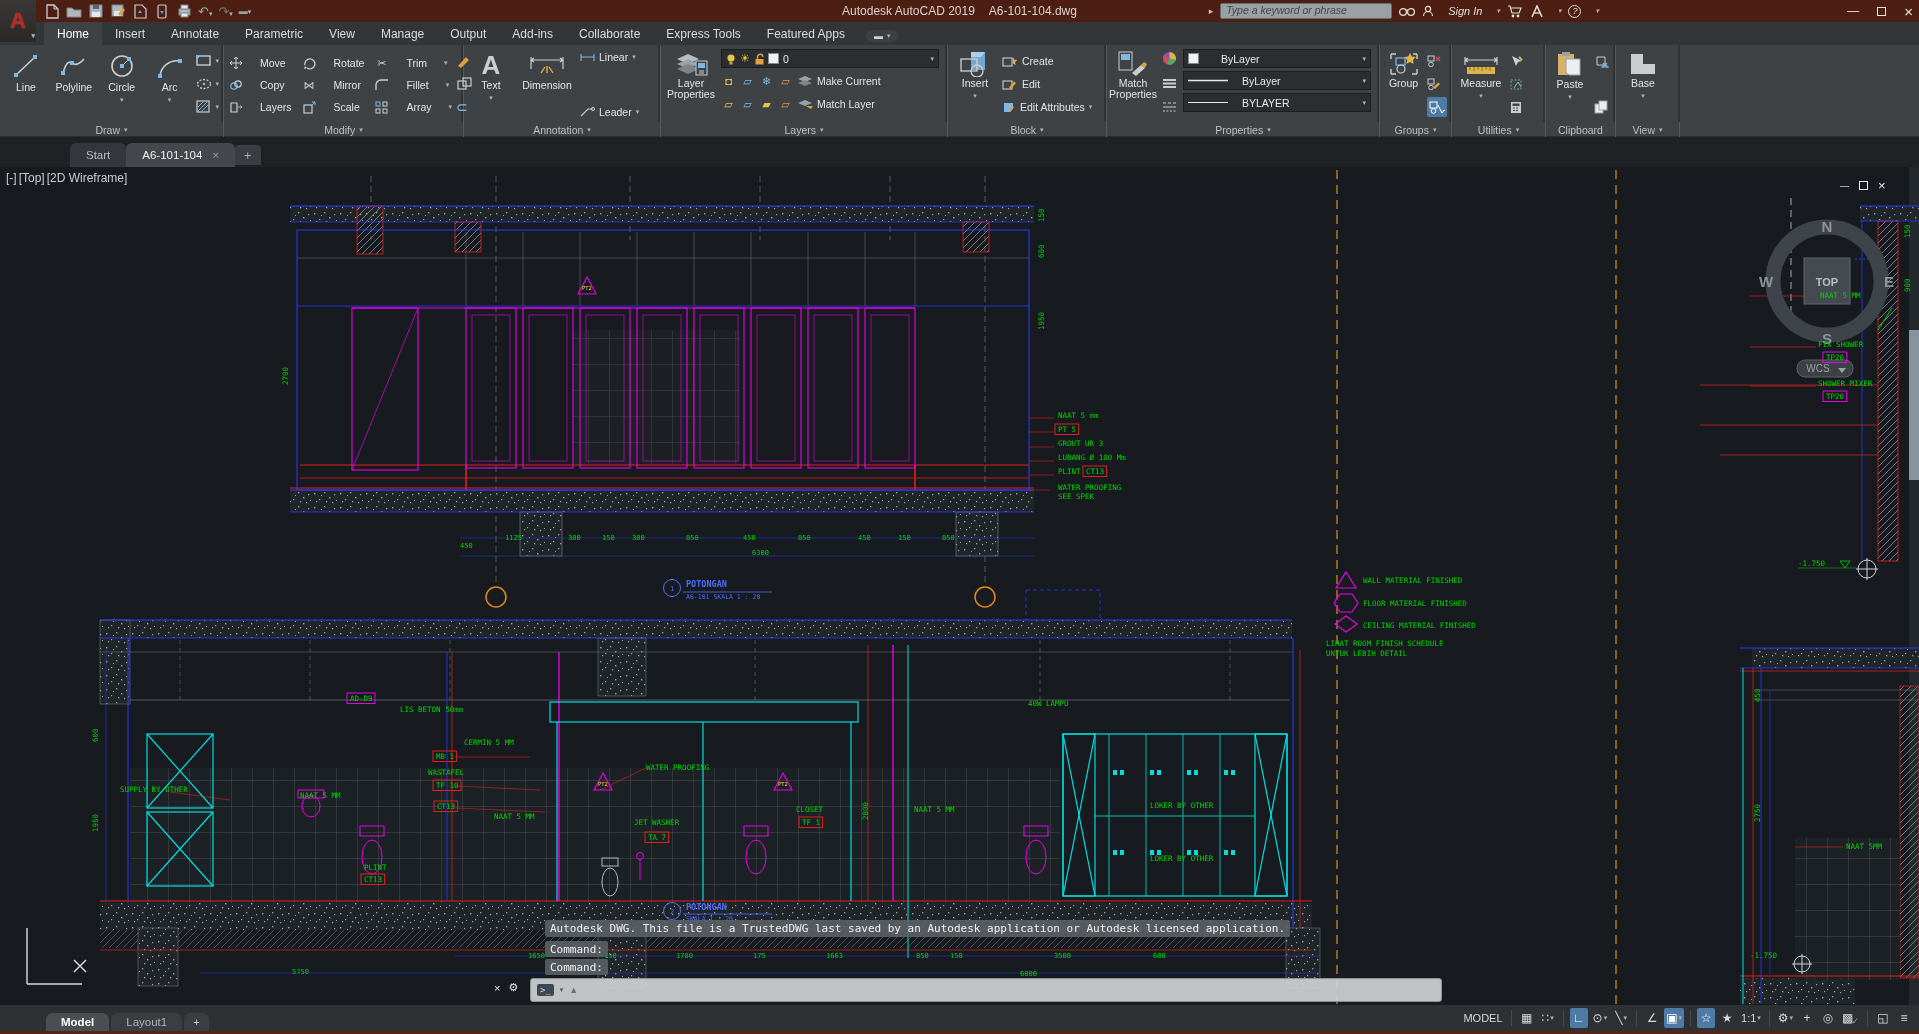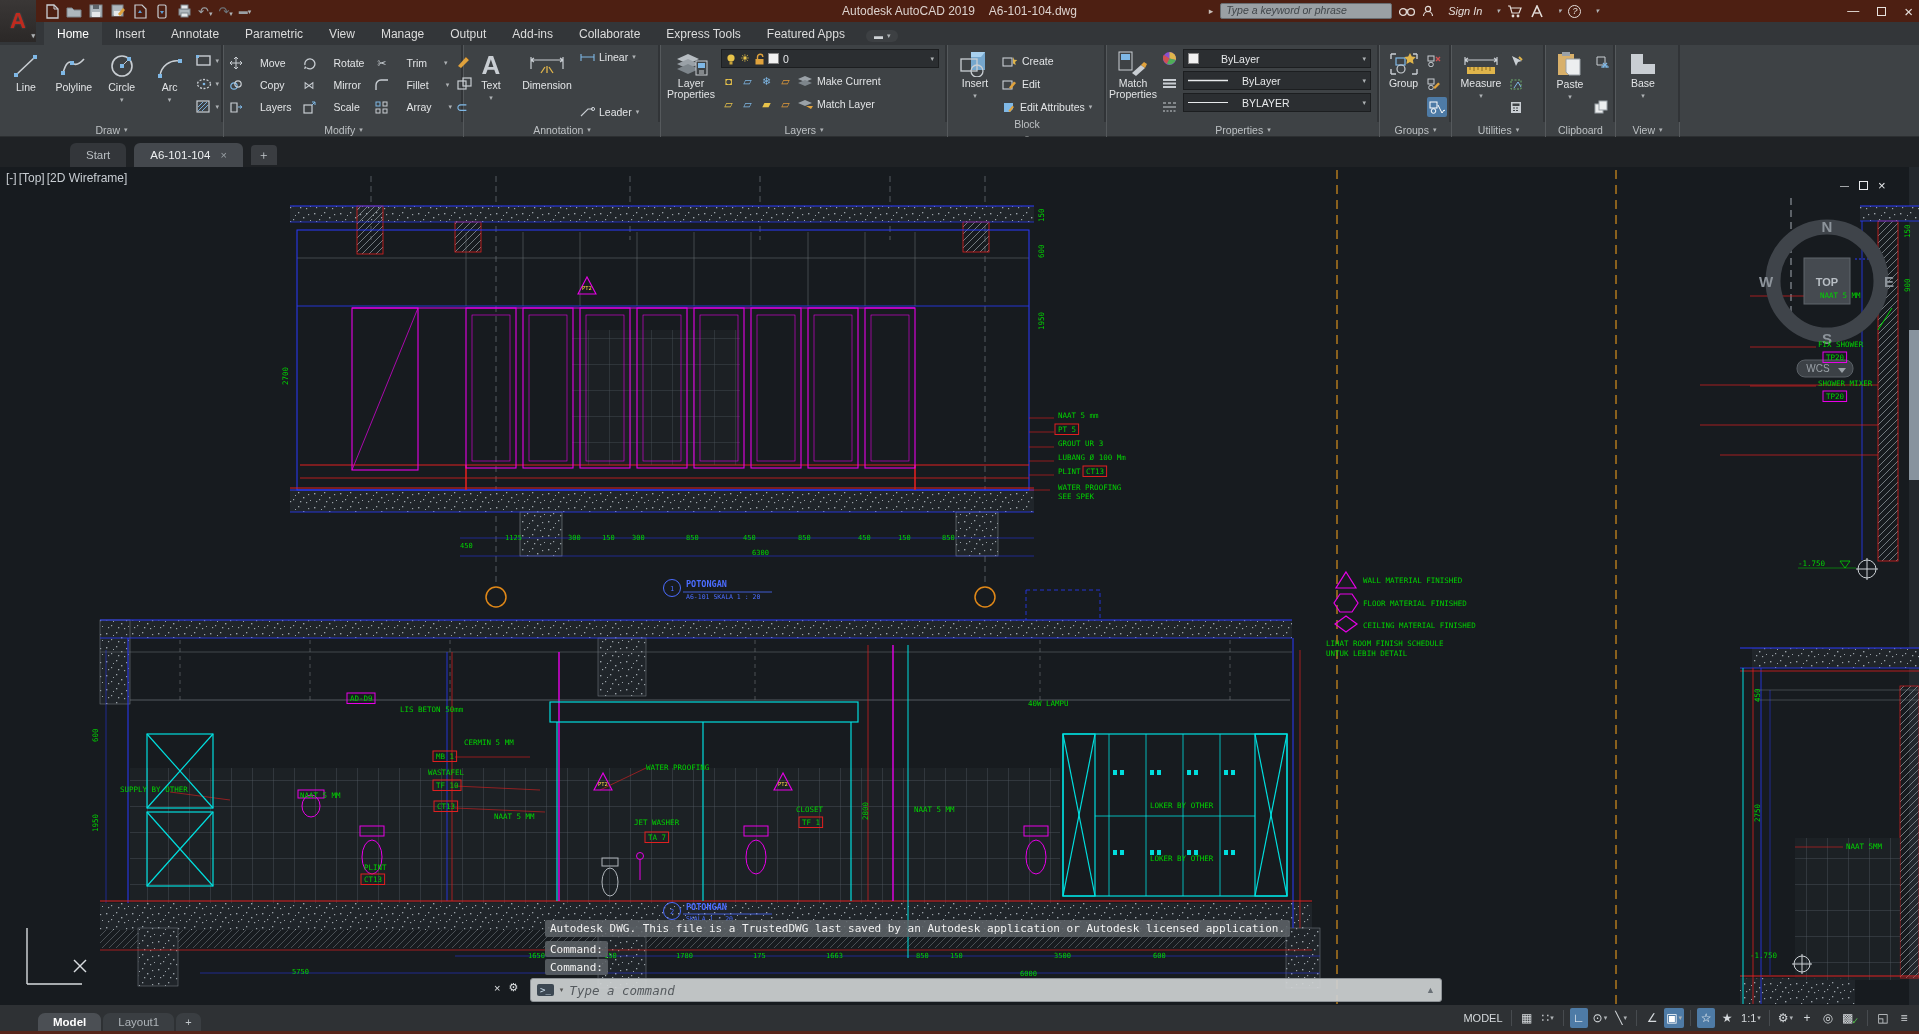--- a/index.html
+++ b/index.html
@@ -34,41 +34,41 @@
   .smallcol{display:flex;flex-direction:column;justify-content:space-between;height:70px;padding:2px 0;}
   .srow{display:flex;align-items:center;gap:4px;color:#e2e4e6;font-size:10.5px;height:20px;}
   .mi{width:15px;height:15px;display:inline-flex;align-items:center;justify-content:center;font-size:11px;color:#c9ced3;}
   .mgrid{display:grid;grid-template-columns:auto auto auto;grid-auto-rows:22px;column-gap:10px;align-items:center;padding-top:3px;}
   .mcell{display:flex;align-items:center;gap:17px;color:#e2e4e6;font-size:10.5px;}
   .drop{background:#2b2e31;border:1px solid #1c1e20;height:19px;display:flex;align-items:center;gap:4px;padding:0 4px;color:#e6e8ea;font-size:10.5px;}
   .swatch{width:11px;height:11px;background:#f2f2f2;border:1px solid #888;}
   .cyanic{color:#7fb8e6;} .yel{color:#e8c34a;} .orange{color:#e09a3a;}
   .hl-blue{background:#4e7ba6;border-radius:2px;}
   
-  #filetabs{position:absolute;left:0;top:137px;width:1919px;height:30px;background:#1f2225;display:flex;align-items:flex-end;padding-left:70px;gap:8px;}
+  #filetabs{position:absolute;left:0;top:137px;width:1919px;height:30px;background:#1f2225;display:flex;align-items:flex-end;padding-left:70px;gap:0;}
   .ftab{height:24px;display:flex;align-items:center;gap:10px;padding:0 16px;font-size:11.5px;border-radius:6px 6px 0 0;}
   .ftab.start{background:#33363a;color:#b9bec2;}
   .ftab.active{background:#44484d;color:#eceeef;}
   .ftab .x{color:#9aa0a5;font-size:11px;}
   .ftab-add{height:20px;width:26px;margin-bottom:2px;background:#3a3d41;border-radius:4px 4px 0 0;color:#c2c7cb;display:flex;align-items:center;justify-content:center;font-size:12px;}
   
   #canvas{position:absolute;left:0;top:167px;width:1919px;height:838px;background:#171b1f;}
   #canvas svg{position:absolute;left:0;top:0;}
   #vplabel{position:absolute;left:6px;top:4px;color:#c8cdd2;font-size:12px;display:flex;gap:2px;z-index:5;}
   #dwgbtns{position:absolute;left:1840px;top:11px;display:flex;gap:10px;color:#e8eaec;font-size:11px;z-index:5;align-items:center;}
   .annotext{font-family:"DejaVu Sans Mono",monospace;}
   
   .cmdchip{position:absolute;background:rgba(92,98,103,0.88);color:#f2f2f2;font-family:"DejaVu Sans Mono",monospace;font-size:11px;display:flex;align-items:center;padding:0 5px;border-radius:2px;z-index:10;}
   #cmdside{position:absolute;left:494px;top:981px;display:flex;gap:8px;color:#dfe2e4;font-size:11px;z-index:11;align-items:center;}
   #cmdbar{position:absolute;left:530px;top:978px;width:912px;height:24px;background:rgba(206,209,211,0.92);border:1px solid #8d9296;border-radius:3px;display:flex;align-items:center;padding:0 6px;gap:6px;z-index:11;}
   #cmdprompt{background:#3c4752;color:#cfe0ee;font-family:"DejaVu Sans Mono",monospace;font-size:9px;padding:1px 3px;border-radius:2px;}
   #cmdinput{flex:1;color:#555a5e;font-style:italic;font-size:12.5px;font-family:"DejaVu Sans Mono",monospace;}
   #cmdhist{color:#6a7076;font-size:9px;}
   
-  #statusbar{position:absolute;left:0;top:1005px;width:1919px;height:29px;background:#2e3134;border-bottom:3px solid #56251a;display:flex;align-items:center;z-index:20;}
+  #statusbar{position:absolute;left:0;top:1005px;width:1919px;height:29px;background:#2e3134;border-bottom:3px solid #56251a;display:flex;align-items:center;z-index:20;padding-left:8px;}
   #layouttabs{display:flex;align-items:flex-end;height:100%;padding-left:38px;gap:2px;}
   .ltab{padding:3px 15px;font-size:11.5px;border-radius:7px 7px 0 0;margin-top:3px;}
   .ltab.active{background:#4b4f54;color:#fff;font-weight:bold;}
   .ltab.idle{background:#3a3e42;color:#aeb4b9;}
   .ltab-add{background:#3a3e42;color:#c2c7cb;border-radius:7px 7px 0 0;padding:3px 9px;font-size:11px;}
   #statusicons{margin-left:auto;display:flex;align-items:center;gap:3px;padding-right:6px;color:#d5d9dc;font-size:12px;}
   .sic{min-width:18px;height:20px;display:inline-flex;align-items:center;justify-content:center;padding:0 2px;gap:1px;}
   .sic.on{background:#4e7ba6;color:#fff;border-radius:2px;}
   .sdiv{width:1px;height:16px;background:#474b4f;margin:0 3px;}
   .sctext{font-size:11px;}
@@ -642,21 +642,21 @@
       <span class="caret">▾</span>
     </span>
   <span class="ptitle" style="width:197px;">
       <span>Annotation</span>
       <span class="caret">▾</span>
     </span>
   <span class="ptitle" style="width:287px;">
       <span>Layers</span>
       <span class="caret">▾</span>
     </span>
-  <span class="ptitle" style="width:159px;flex-direction:column;">
+  <span class="ptitle" style="width:159px;">
       <span>Block</span>
       <span class="caret">▾</span>
     </span>
   <span class="ptitle" style="width:273px;">
       <span>Properties</span>
       <span class="caret">▾</span>
     </span>
   <span class="ptitle" style="width:72px;">
       <span>Groups</span>
       <span class="caret">▾</span>
@@ -1134,21 +1134,20 @@
   <div class="cmdchip" style="left:545px;top:792px;height:16px;">Command:</div>
 </div>
 
 <div id="cmdside">
   <span>×</span>
   <span>⚙</span>
 </div>
 <div id="cmdbar">
   <span id="cmdprompt">&gt;_</span>
   <span class="caret" style="color:#555;">▾</span>
-  <span id="cmdinput">Type  a  command</span>
   <span id="cmdhist">▲</span>
 </div>
 
 <div id="statusbar">
   <div id="layouttabs">
     <span class="ltab active">Model</span>
     <span class="ltab idle">Layout1</span>
     <span class="ltab-add">+</span>
   </div>
   <div id="statusicons">

